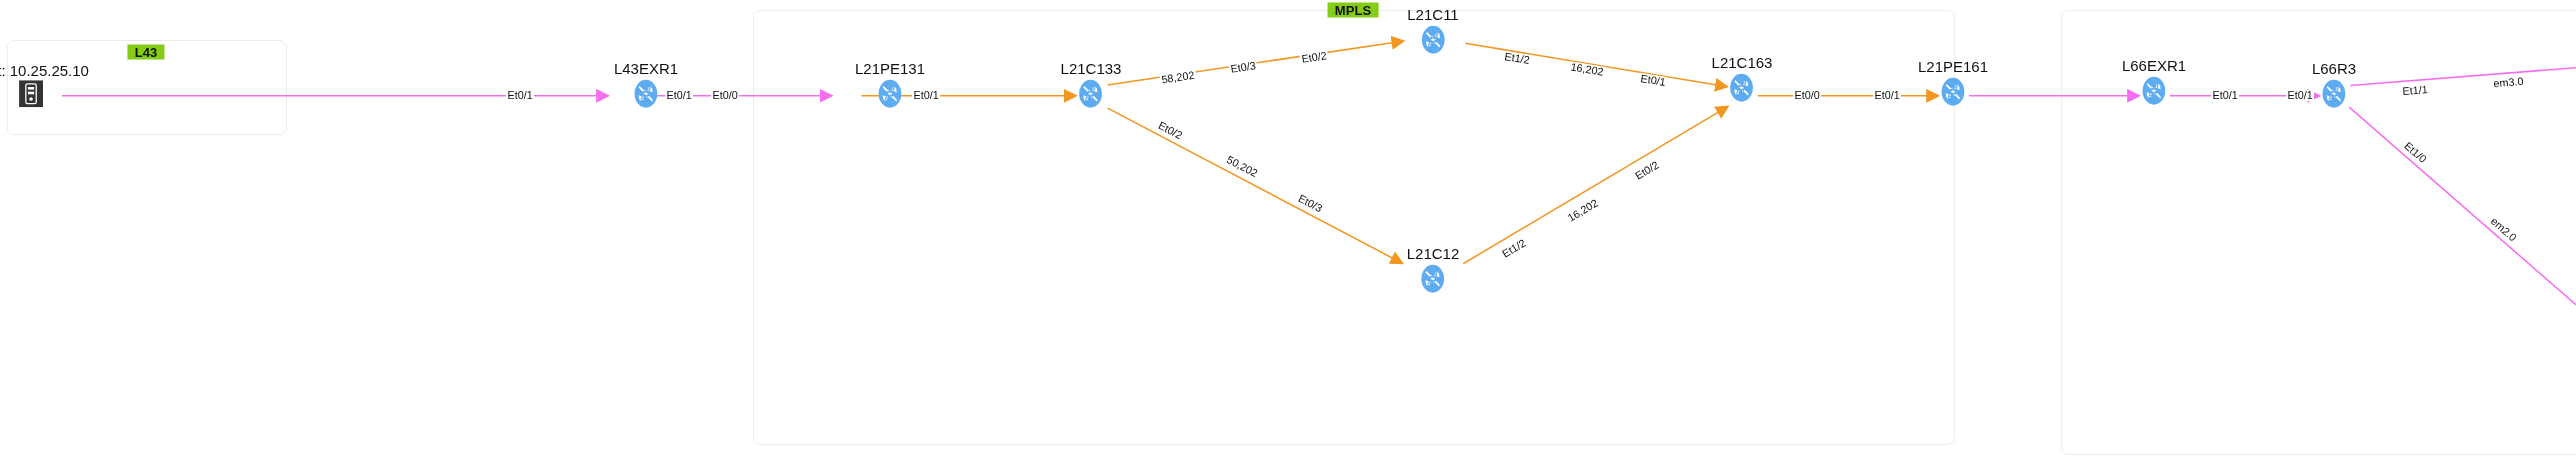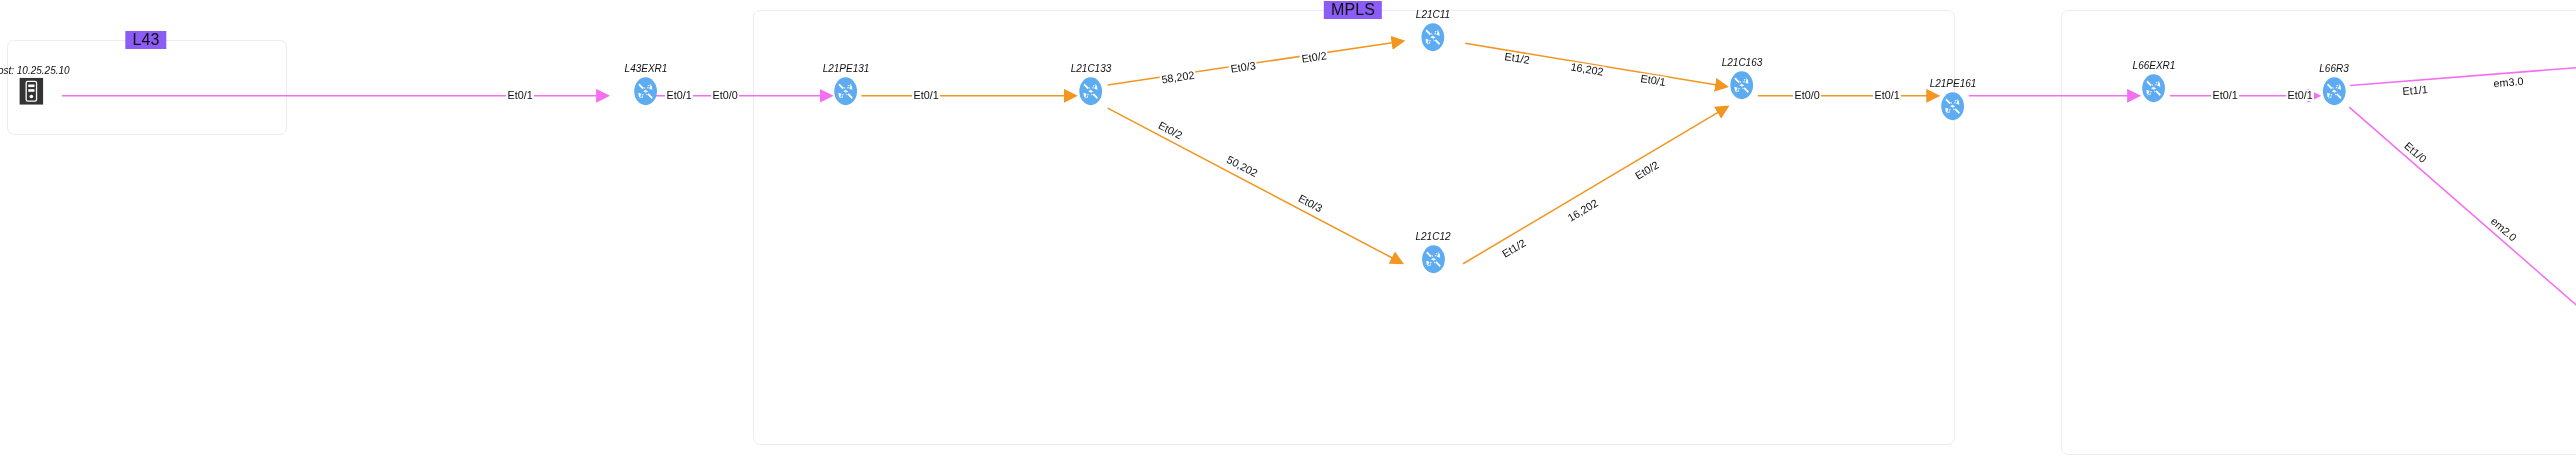--- a/index.html
+++ b/index.html
@@ -1,38 +1,38 @@
 <!DOCTYPE html>
 <html style="font-size:8.2px"><head>
 <meta charset="utf-8">
 <style>
   html,body{margin:0;padding:0;background:#ffffff;}
   body{font-family:"Liberation Sans","DejaVu Sans",sans-serif;}
   #canvas{position:relative;width:3836px;height:476px;background:#ffffff;overflow:hidden;}
   svg#wires{position:absolute;left:0;top:0;width:3836px;height:476px;}
 
   .group-box{position:absolute;border:1.5px solid #ececec;border-radius:7.2px;background:transparent;}
-  .group-title{position:absolute;font-weight:normal;font-size:16px;color:#111;background:#8b5cf6;padding:0 7.2px;
+  .group-title{position:absolute;font-weight:bold;font-size:13px;color:#111;background:#84cc16;padding:0 7.2px;
                transform:translate(-50%,-50%);white-space:nowrap;letter-spacing:0.1px;}
 
   .node{position:absolute;transform:translate(-50%,-50%);text-align:center;}
-  .node .nlabel{font-size:10px;color:#111;white-space:nowrap;margin-bottom:1.5px;line-height:1;font-style:italic;}
+  .node .nlabel{font-size:15px;color:#111;white-space:nowrap;margin-bottom:1.5px;line-height:1;}
   .node .nicon{display:flex;align-items:center;justify-content:center;}
 
   .edge-label{position:absolute;transform-origin:50% 50%;
               font-size:10.8px;color:#0f0f0f;white-space:nowrap;background:#fff;
               padding:0 1.5px;line-height:1.05;}
 </style>
 </head>
 <body>
 
 <div id="canvas">
 
   <div class="group-box" style="left:7.2px;  top:40px;  width:278px;  height:93px;"></div>
-  <div class="group-title" style="left:146px; top:40px;">L43</div>
+  <div class="group-title" style="left:146px; top:52px;">L43</div>
 
   <div class="group-box" style="left:753px; top:10.3px;  width:1200px; height:433px;"></div>
   <div class="group-title" style="left:1353px; top:10.3px;">MPLS</div>
 
   <div class="group-box" style="left:2061px; top:10.3px;  width:1762px; height:443px;"></div>
 
   <svg id="wires" viewBox="0 0 7446 924">
     <defs>
       <marker id="ah-pink" markerWidth="9" markerHeight="9" refX="7" refY="4.5" orient="auto" markerUnits="strokeWidth">
         <path d="M0,0 L9,4.5 L0,9 z" fill="#f56ef0"></path>
@@ -115,21 +115,21 @@
       <g fill="#fff">
             <path d="M15 15 L27 27 L22 30 L28 33 L25 22 L21 26 L13 18z"></path>
             <path d="M39 15 L30 24 L34 24 L32 18 L40 19 L41 27 L35 25z" transform="translate(-1,0)"></path>
       <path d="M15 45 L24 36 L20 36 L22 42 L14 41 L13 33 L19 35z"></path>
             <path d="M39 45 L27 33 L32 30 L26 27 L29 38 L33 34 L41 42z"></path>
           </g>
         </svg>
     </div>
   </div>
 
-  <div class="node" style="left:846px; top:85px;">
+  <div class="node" style="left:890px; top:85px;">
     <div class="nlabel">L21PE131</div>
     <div class="nicon">
       <svg width="28" height="31" viewBox="0 0 54 60">
           <ellipse cx="27" cy="30" rx="22" ry="27" fill="#5dabf0"></ellipse>
       <g fill="#fff">
             <path d="M15 15 L27 27 L22 30 L28 33 L25 22 L21 26 L13 18z"></path>
             <path d="M38 15 L29 24 L33 24 L31 18 L39 19 L40 27 L34 25z"></path>
       <path d="M15 45 L24 36 L20 36 L22 42 L14 41 L13 33 L19 35z"></path>
             <path d="M39 45 L27 33 L32 30 L26 27 L29 38 L33 34 L41 42z"></path>
           </g>
@@ -160,21 +160,21 @@
       <g fill="#fff">
             <path d="M15 15 L27 27 L22 30 L28 33 L25 22 L21 26 L13 18z"></path>
             <path d="M38 15 L29 24 L33 24 L31 18 L39 19 L40 27 L34 25z"></path>
       <path d="M15 45 L24 36 L20 36 L22 42 L14 41 L13 33 L19 35z"></path>
             <path d="M39 45 L27 33 L32 30 L26 27 L29 38 L33 34 L41 42z"></path>
           </g>
         </svg>
     </div>
   </div>
 
-  <div class="node" style="left:1433px; top:253px;text-align:center;">
+  <div class="node" style="left:1433px; top:270px;text-align:center;">
     <div class="nlabel">L21C12</div>
     <div class="nicon">
       <svg width="28" height="31" viewBox="0 0 54 60">
           <ellipse cx="27" cy="30" rx="22" ry="27" fill="#5dabf0"></ellipse>
       <g fill="#fff">
             <path d="M15 15 L27 27 L22 30 L28 33 L25 22 L21 26 L13 18z"></path>
             <path d="M38 15 L29 24 L33 24 L31 18 L39 19 L40 27 L34 25z"></path>
       <path d="M15 45 L24 36 L20 36 L22 42 L14 41 L13 33 L19 35z"></path>
             <path d="M39 45 L27 33 L32 30 L26 27 L29 38 L33 34 L41 42z"></path>
           </g>
@@ -190,21 +190,21 @@
       <g fill="#fff">
             <path d="M15 15 L27 27 L22 30 L28 33 L25 22 L21 26 L13 18z"></path>
             <path d="M38 15 L29 24 L33 24 L31 18 L39 19 L40 27 L34 25z"></path>
       <path d="M15 45 L24 36 L20 36 L22 42 L14 41 L13 33 L19 35z"></path>
             <path d="M39 45 L27 33 L32 30 L26 27 L29 38 L33 34 L41 42z"></path>
           </g>
         </svg>
     </div>
   </div>
 
-  <div class="node" style="left:1953px; top:100px;">
+  <div class="node" style="left:1953px; top:83px;">
     <div class="nlabel">L21PE161</div>
     <div class="nicon">
       <svg width="28" height="31" viewBox="0 0 54 60">
           <ellipse cx="27" cy="30" rx="22" ry="27" fill="#5dabf0"></ellipse>
       <g fill="#fff">
             <path d="M15 15 L27 27 L22 30 L28 33 L25 22 L21 26 L13 18z"></path>
             <path d="M38 15 L29 24 L33 24 L31 18 L39 19 L40 27 L34 25z"></path>
       <path d="M15 45 L24 36 L20 36 L22 42 L14 41 L13 33 L19 35z"></path>
             <path d="M39 45 L27 33 L32 30 L26 27 L29 38 L33 34 L41 42z"></path>
           </g>

